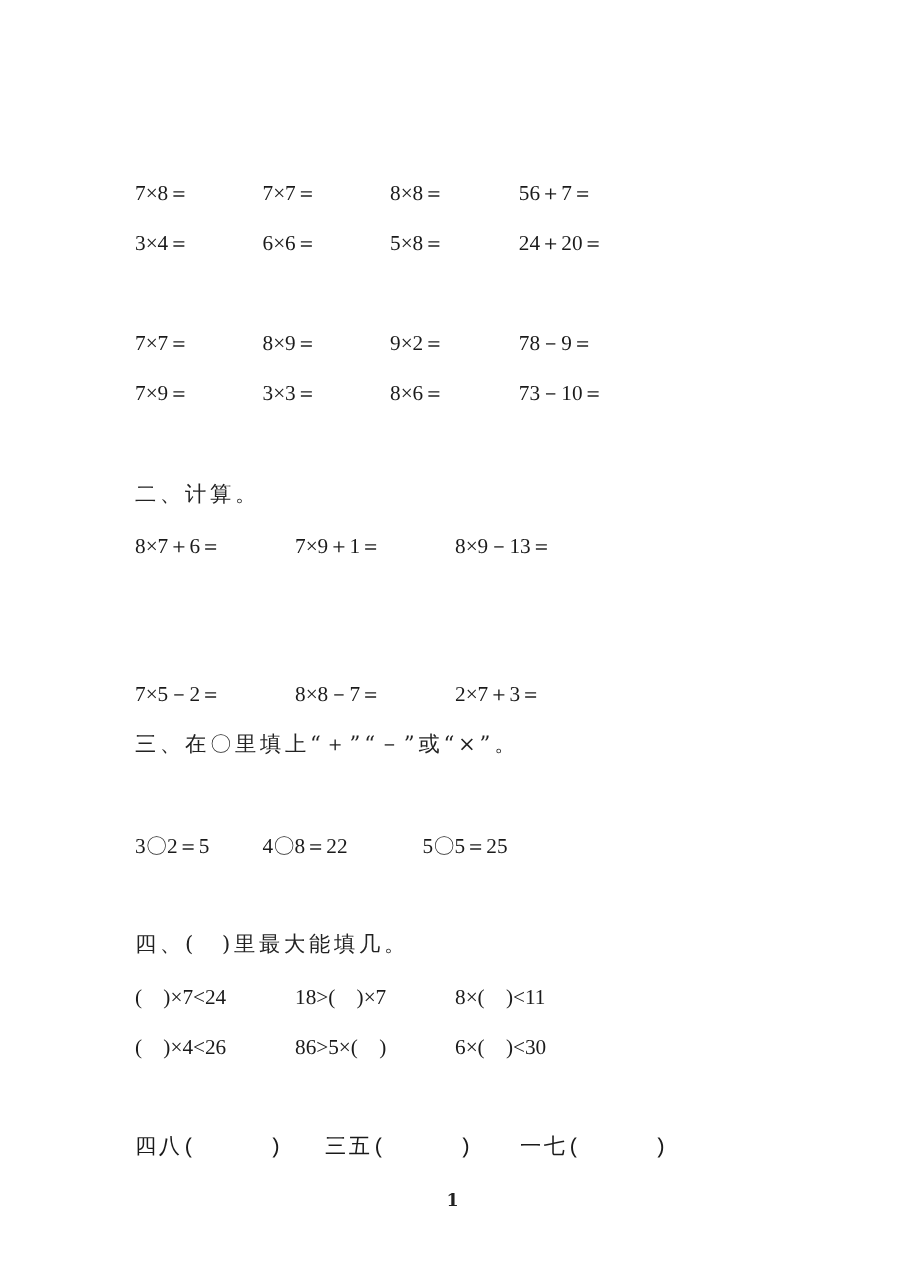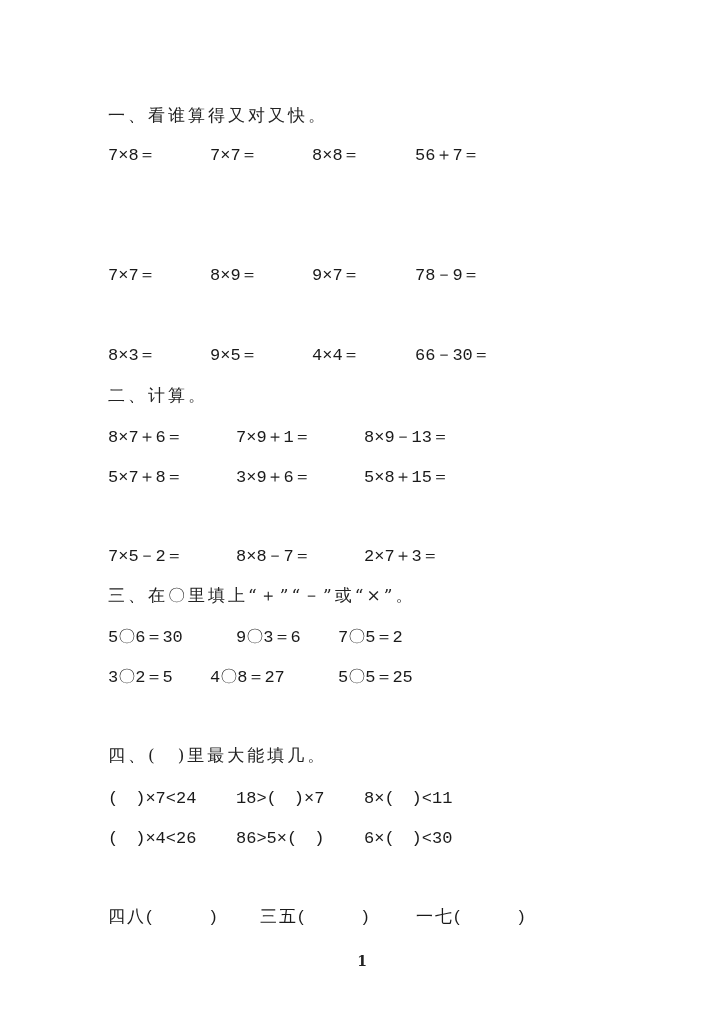--- a/index.html
+++ b/index.html
@@ -3,79 +3,74 @@
 <meta charset="utf-8">
 <style>
   html, body { margin: 0; padding: 0; background: #ffffff; }
   body { width: 724px; height: 1024px; position: relative; overflow: hidden;
          font-family: "DejaVu Sans", sans-serif; color: #1a1a1a; }
   .page { position: absolute; left: 0; top: 0; width: 724px; height: 1024px; background: #fff; }
   .heading { position: absolute; left: 108px; font-family: "DejaVu Serif", serif;
              font-size: 17px; letter-spacing: 3px; color: #222; white-space: nowrap; }
   .row { position: absolute; left: 0; width: 724px; height: 24px; }
   .cell { position: absolute; font-size: 17px; white-space: nowrap; color: #1a1a1a;
-          font-family: Liberation Mono, monospace; }
-  .cn { font-family: Liberation Sans, sans-serif; letter-spacing: 2px; }
+          font-family: Liberation Serif, serif; }
+  .cn { font-family: Liberation Mono, monospace; letter-spacing: 2px; }
   .page-number { position: absolute; top: 953px; left: 0; width: 724px; text-align: center;
                  font-family: "DejaVu Serif", serif; font-weight: bold; font-size: 14px; color: #222; }
 </style>
 </head>
 <body>
 
 <div class="page">
 
-  <div class="heading" style="top:104px">一、看谁算得又对又快。</div>
 
   <div class="row" style="top:143px">
     <span class="cell" style="left:108px">7×8＝</span>
     <span class="cell" style="left:210px">7×7＝</span>
     <span class="cell" style="left:312px">8×8＝</span>
     <span class="cell" style="left:415px">56＋7＝</span>
   </div>
+  <div class="row" style="top:183px">
+    <span class="cell" style="left:108px">3×4＝</span>
+    <span class="cell" style="left:210px">6×6＝</span>
+    <span class="cell" style="left:312px">5×8＝</span>
+    <span class="cell" style="left:415px">24＋20＝</span>
+  </div>
   <div class="row" style="top:263px">
     <span class="cell" style="left:108px">7×7＝</span>
     <span class="cell" style="left:210px">8×9＝</span>
-    <span class="cell" style="left:312px">9×7＝</span>
+    <span class="cell" style="left:312px">9×2＝</span>
     <span class="cell" style="left:415px">78－9＝</span>
   </div>
-  <div class="row" style="top:343px">
-    <span class="cell" style="left:108px">8×3＝</span>
-    <span class="cell" style="left:210px">9×5＝</span>
-    <span class="cell" style="left:312px">4×4＝</span>
-    <span class="cell" style="left:415px">66－30＝</span>
+  <div class="row" style="top:303px">
+    <span class="cell" style="left:108px">7×9＝</span>
+    <span class="cell" style="left:210px">3×3＝</span>
+    <span class="cell" style="left:312px">8×6＝</span>
+    <span class="cell" style="left:415px">73－10＝</span>
   </div>
 
   <div class="heading" style="top:384px">二、计算。</div>
 
   <div class="row" style="top:425px">
     <span class="cell" style="left:108px">8×7＋6＝</span>
     <span class="cell" style="left:236px">7×9＋1＝</span>
     <span class="cell" style="left:364px">8×9－13＝</span>
   </div>
-  <div class="row" style="top:465px">
-    <span class="cell" style="left:108px">5×7＋8＝</span>
-    <span class="cell" style="left:236px">3×9＋6＝</span>
-    <span class="cell" style="left:364px">5×8＋15＝</span>
-  </div>
   <div class="row" style="top:544px">
     <span class="cell" style="left:108px">7×5－2＝</span>
     <span class="cell" style="left:236px">8×8－7＝</span>
     <span class="cell" style="left:364px">2×7＋3＝</span>
   </div>
 
   <div class="heading" style="top:584px">三、在〇里填上“＋”“－”或“×”。</div>
 
-  <div class="row" style="top:625px">
-    <span class="cell" style="left:108px">5〇6＝30</span>
-    <span class="cell" style="left:236px">9〇3＝6</span>
-    <span class="cell" style="left:338px">7〇5＝2</span>
-  </div>
   <div class="row" style="top:665px">
     <span class="cell" style="left:108px">3〇2＝5</span>
-    <span class="cell" style="left:210px">4〇8＝27</span>
+    <span class="cell" style="left:210px">4〇8＝22</span>
     <span class="cell" style="left:338px">5〇5＝25</span>
   </div>
 
   <div class="heading" style="top:744px">四、(　)里最大能填几。</div>
 
   <div class="row" style="top:786px">
     <span class="cell" style="left:108px">(　)×7&lt;24</span>
     <span class="cell" style="left:236px">18&gt;(　)×7</span>
     <span class="cell" style="left:364px">8×(　)&lt;11</span>
   </div>

